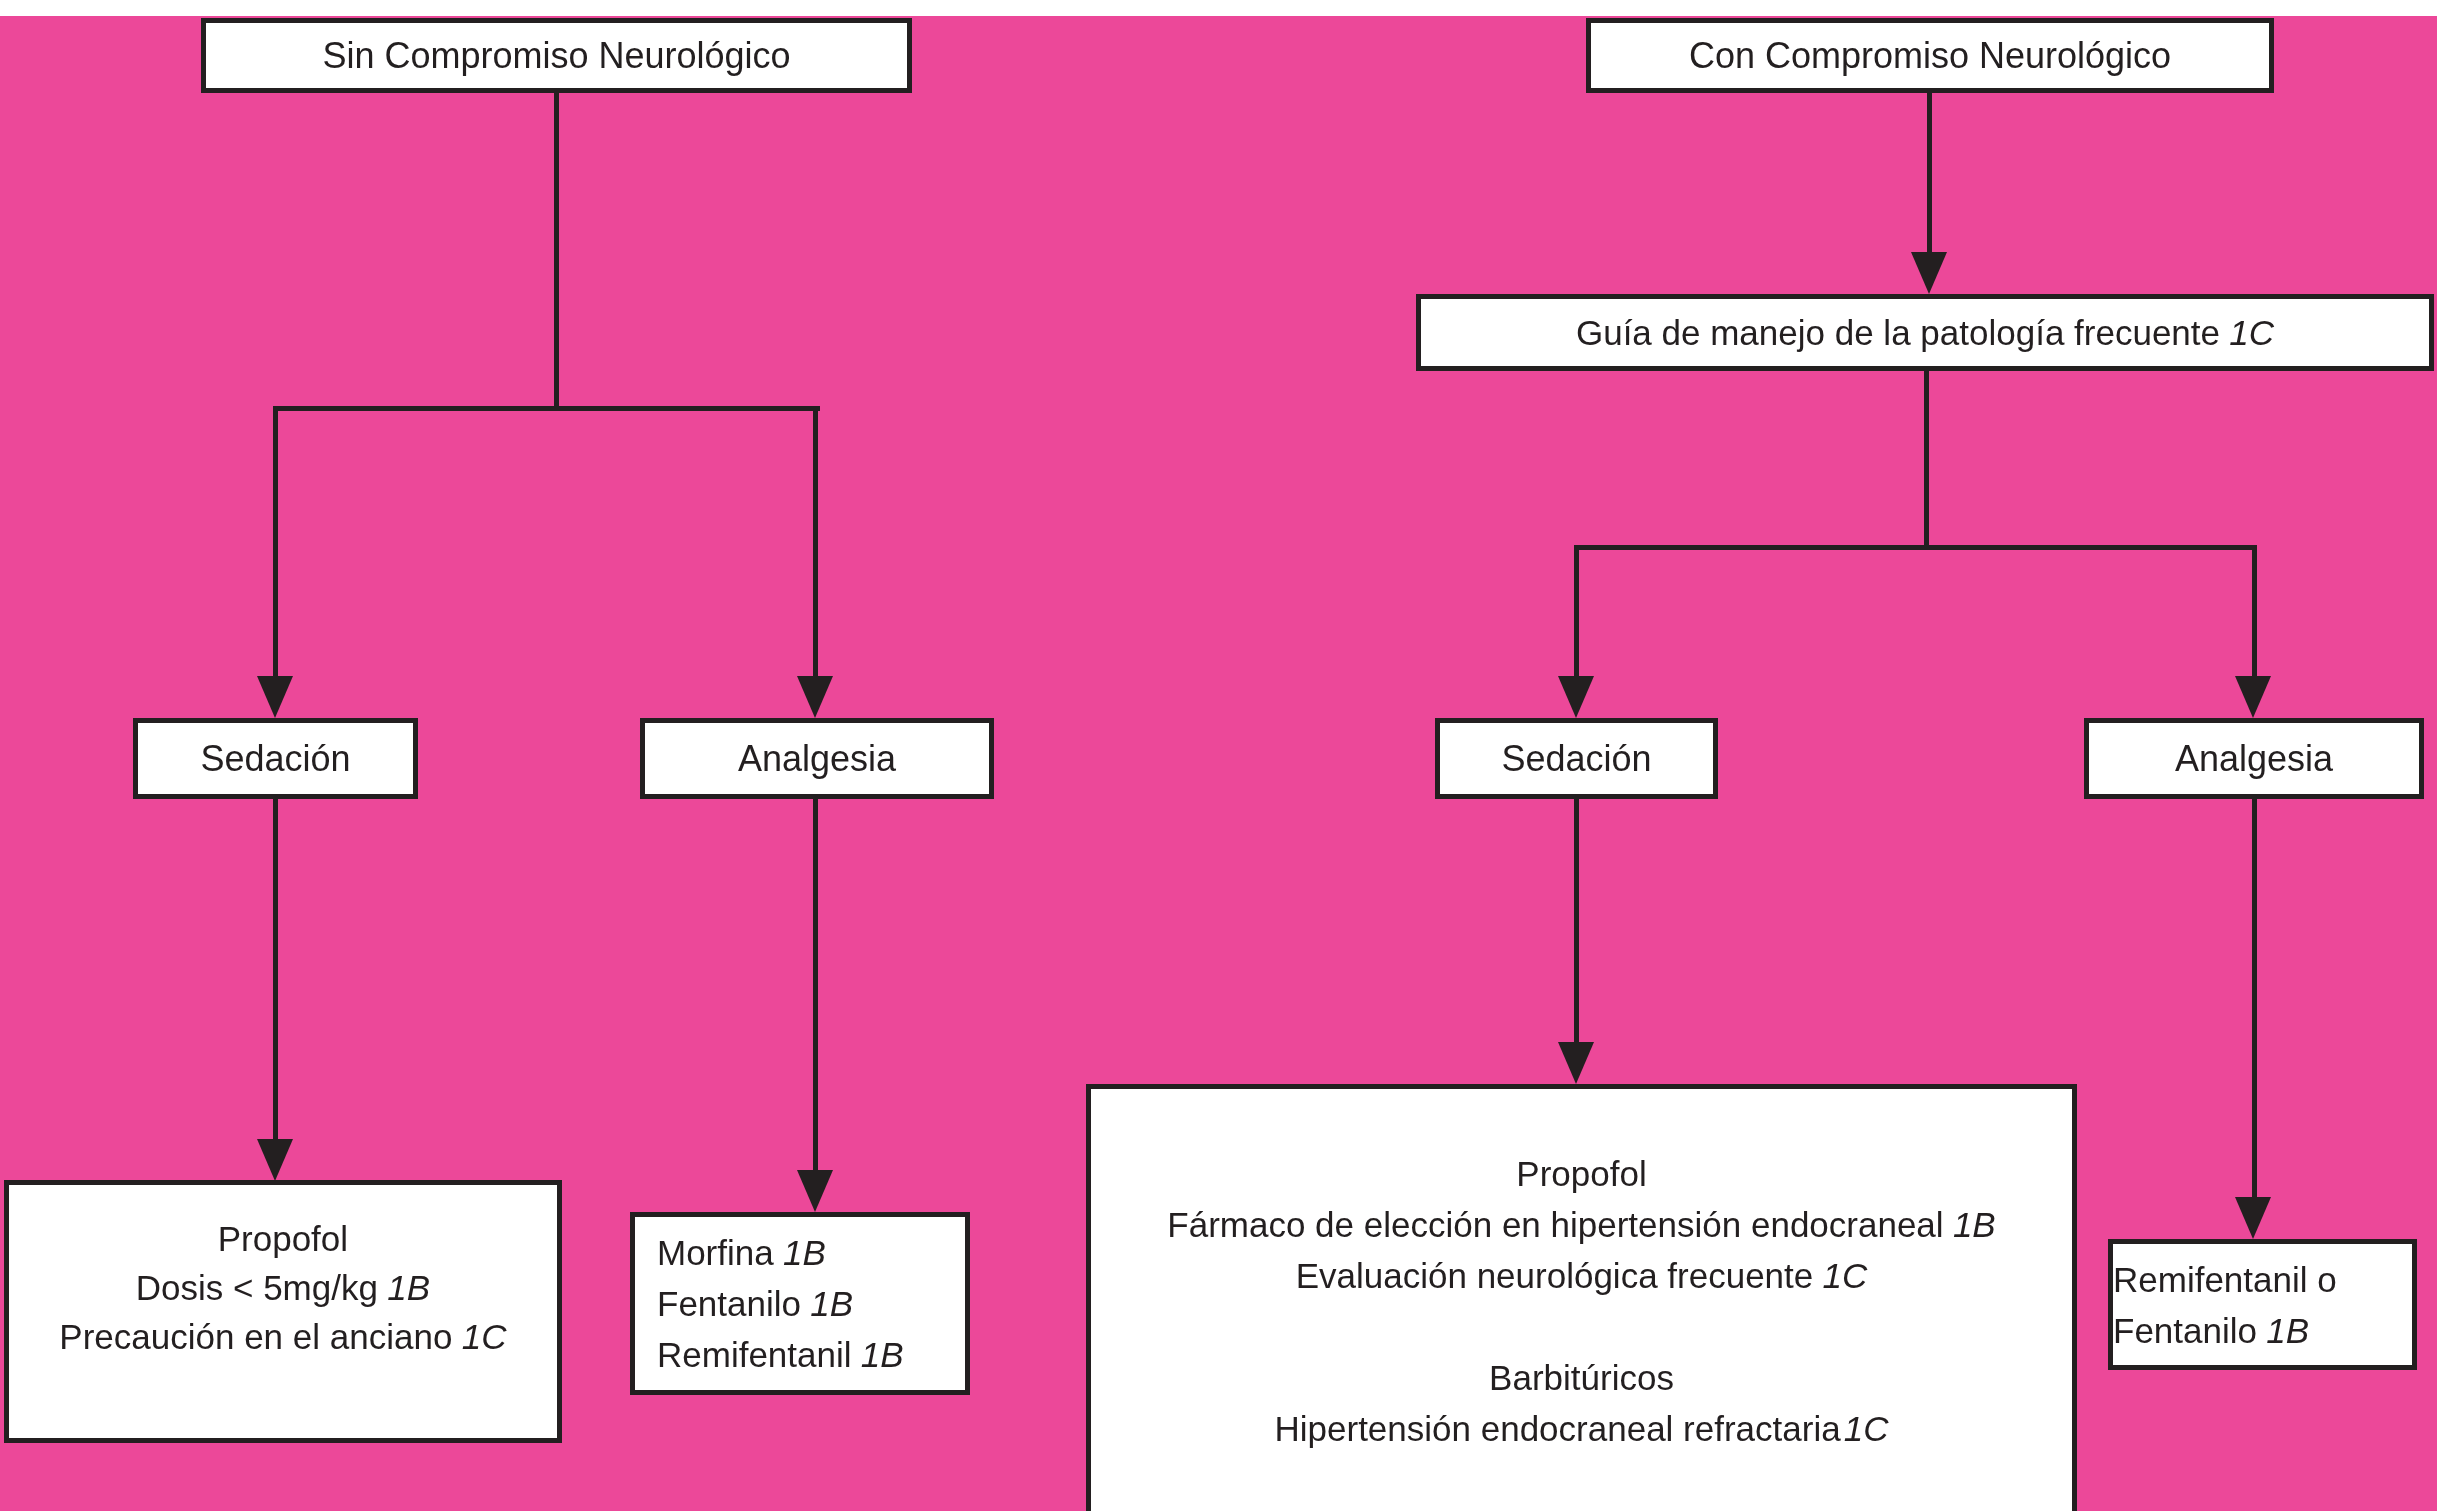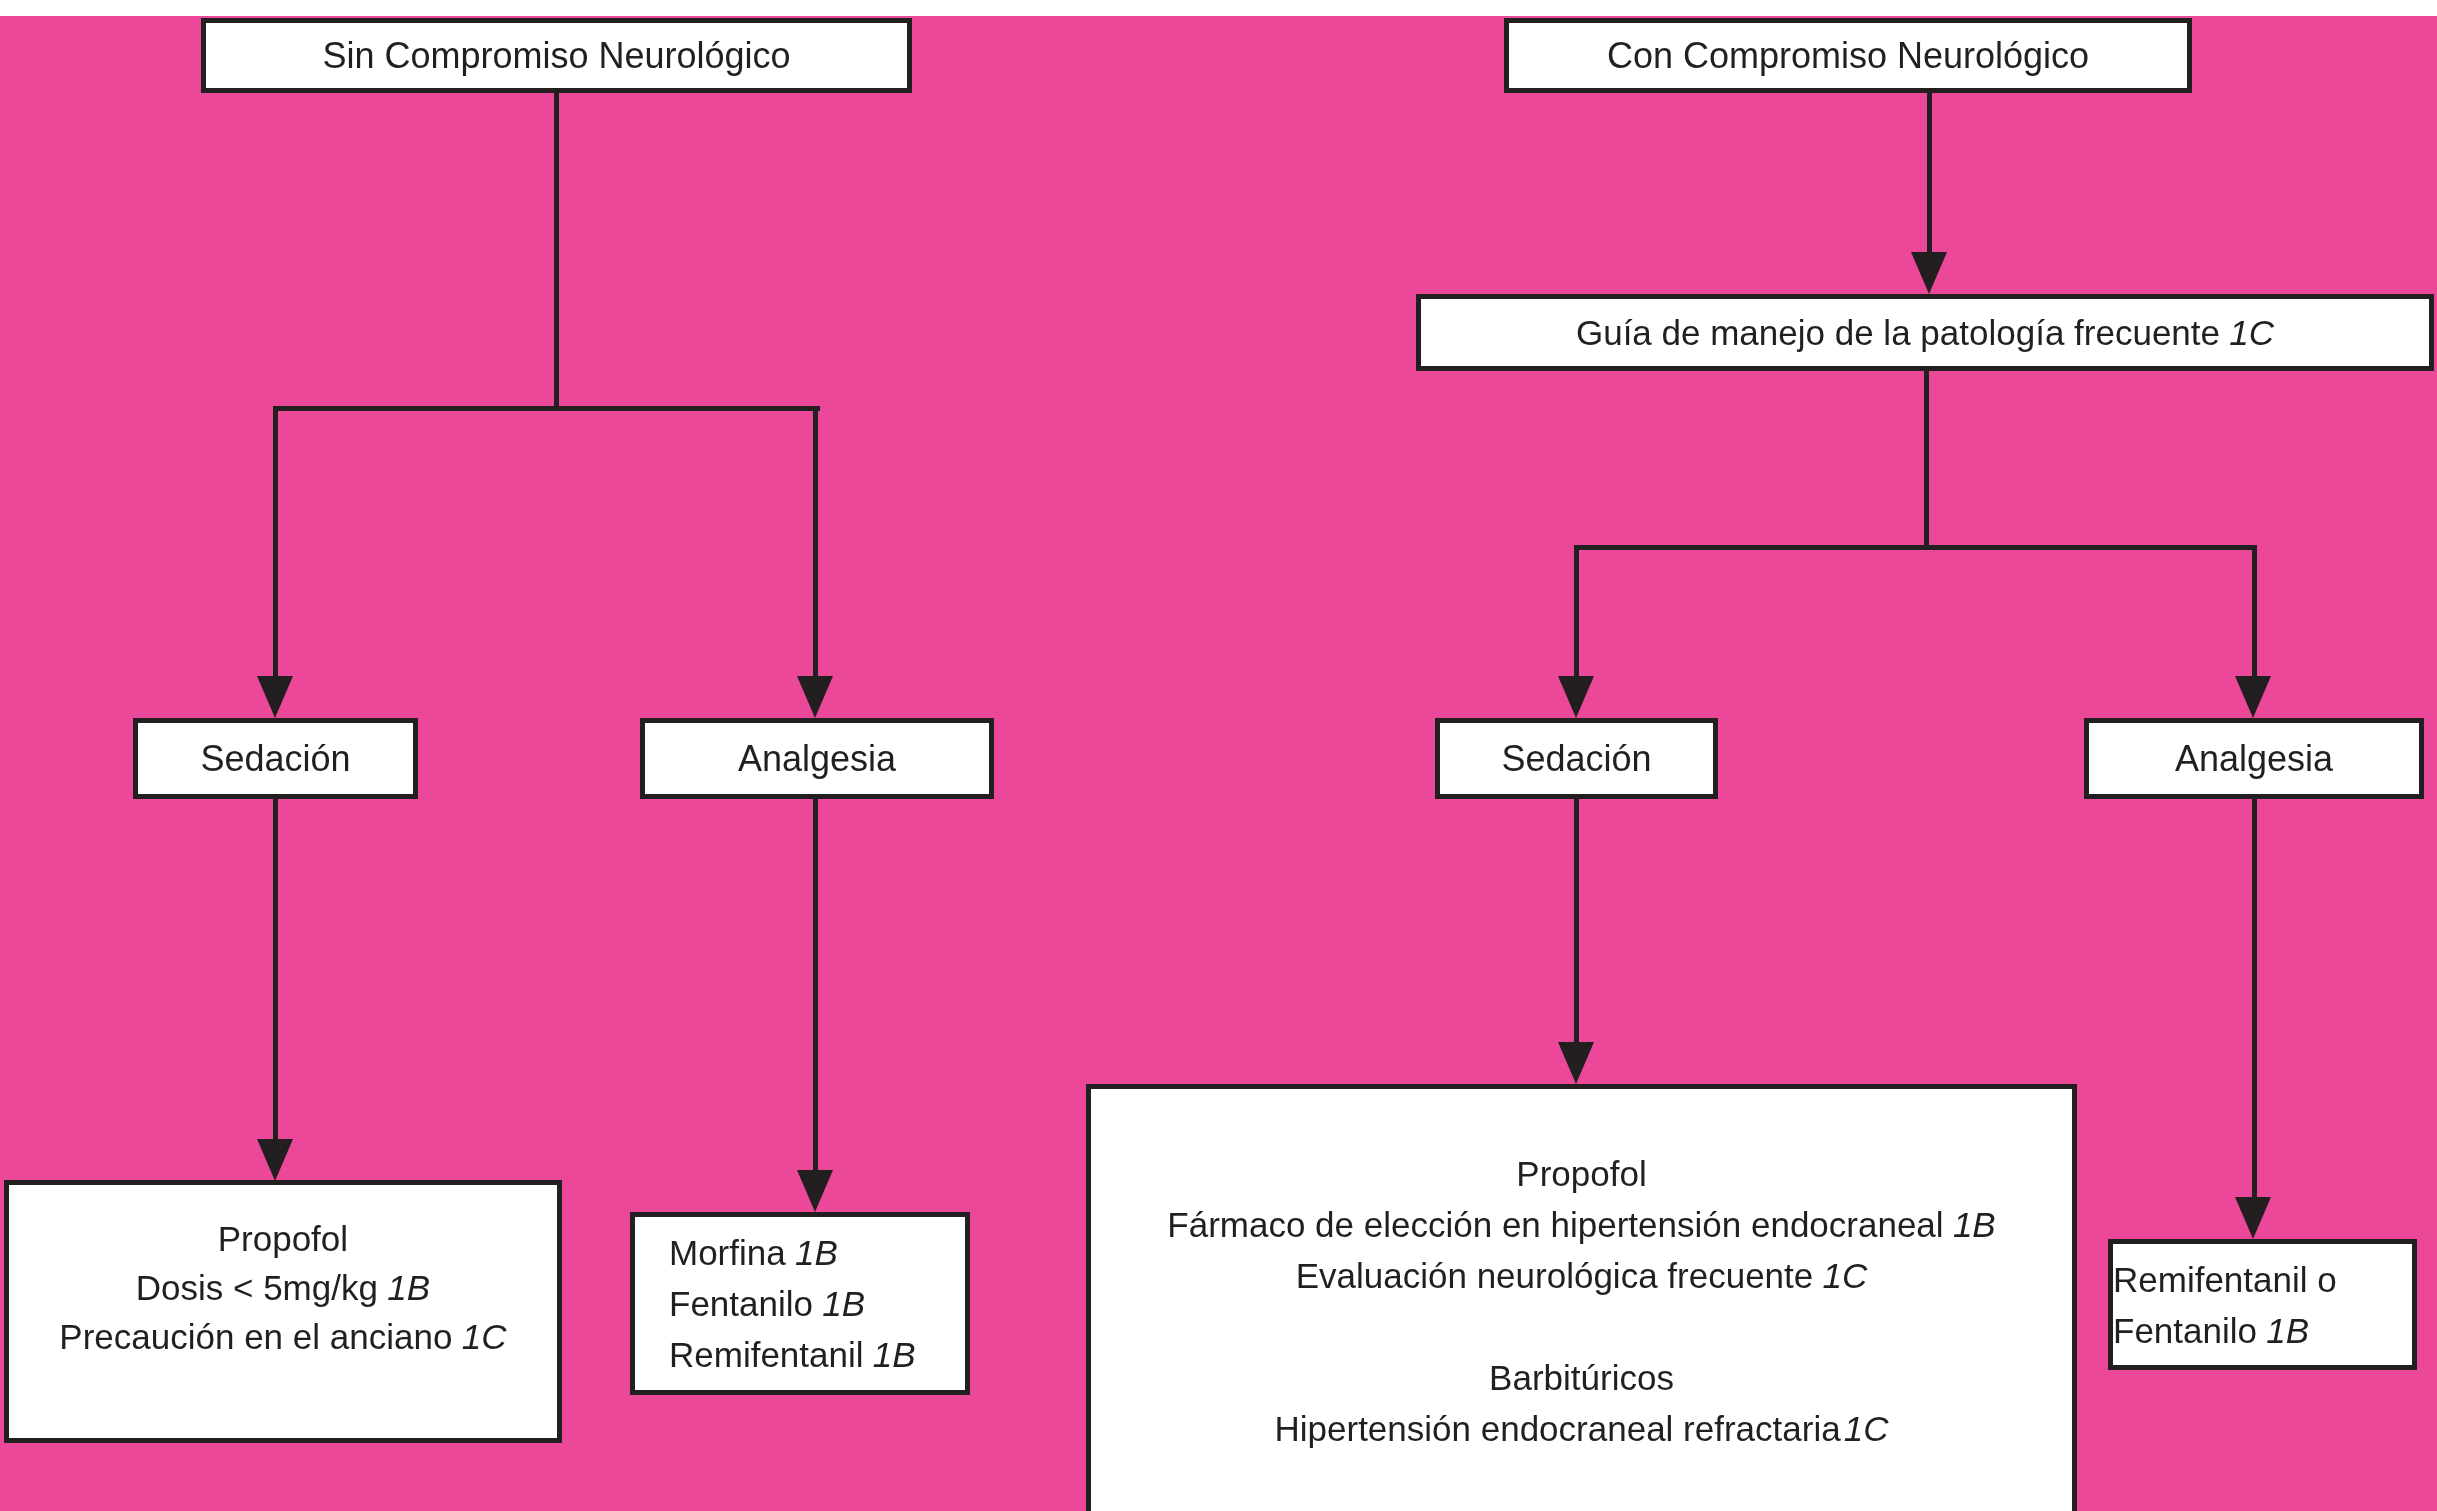--- a/index.html
+++ b/index.html
@@ -79,27 +79,27 @@
   <div class="vline" style="left:813px;top:783px;height:375px;"></div>
   <div class="arrowhead" style="left:797px;top:1154px;"></div>
 
   <div class="box compact" style="left:3.9px;top:1164px;width:558px;height:263px;">
     <div class="tline"><span>Propofol</span><span class="grade"></span></div>
     <div class="tline"><span>Dosis &lt; 5mg/kg</span><span class="grade">1B</span></div>
     <div class="tline"><span>Precaución en el anciano</span><span class="grade">1C</span></div>
     <div class="tline"><span></span><span class="grade"></span></div>
   </div>
 
-  <div class="box leftalign" style="left:630px;top:1196px;width:340px;height:183px;padding-left:34px;">
+  <div class="box leftalign" style="left:630px;top:1196px;width:340px;height:183px;padding-left:22px;">
     <div class="tline"><span>Morfina</span><span class="grade">1B</span></div>
     <div class="tline"><span>Fentanilo</span><span class="grade">1B</span></div>
     <div class="tline"><span>Remifentanil</span><span class="grade">1B</span></div>
   </div>
 
-  <div class="box single" style="left:1504px;top:2.3px;width:688px;height:75px;">
+  <div class="box single" style="left:1586px;top:2.3px;width:688px;height:75px;">
     <span>Con Compromiso Neurológico</span>
   </div>
 
   <div class="vline" style="left:1927px;top:77px;height:162px;"></div>
   <div class="arrowhead" style="left:1911px;top:236px;"></div>
 
   <div class="box" style="left:1416px;top:278px;width:1018px;height:77px;">
     <div class="tline"><span>Guía de manejo de la patología frecuente</span><span class="grade">1C</span></div>
   </div>
 

